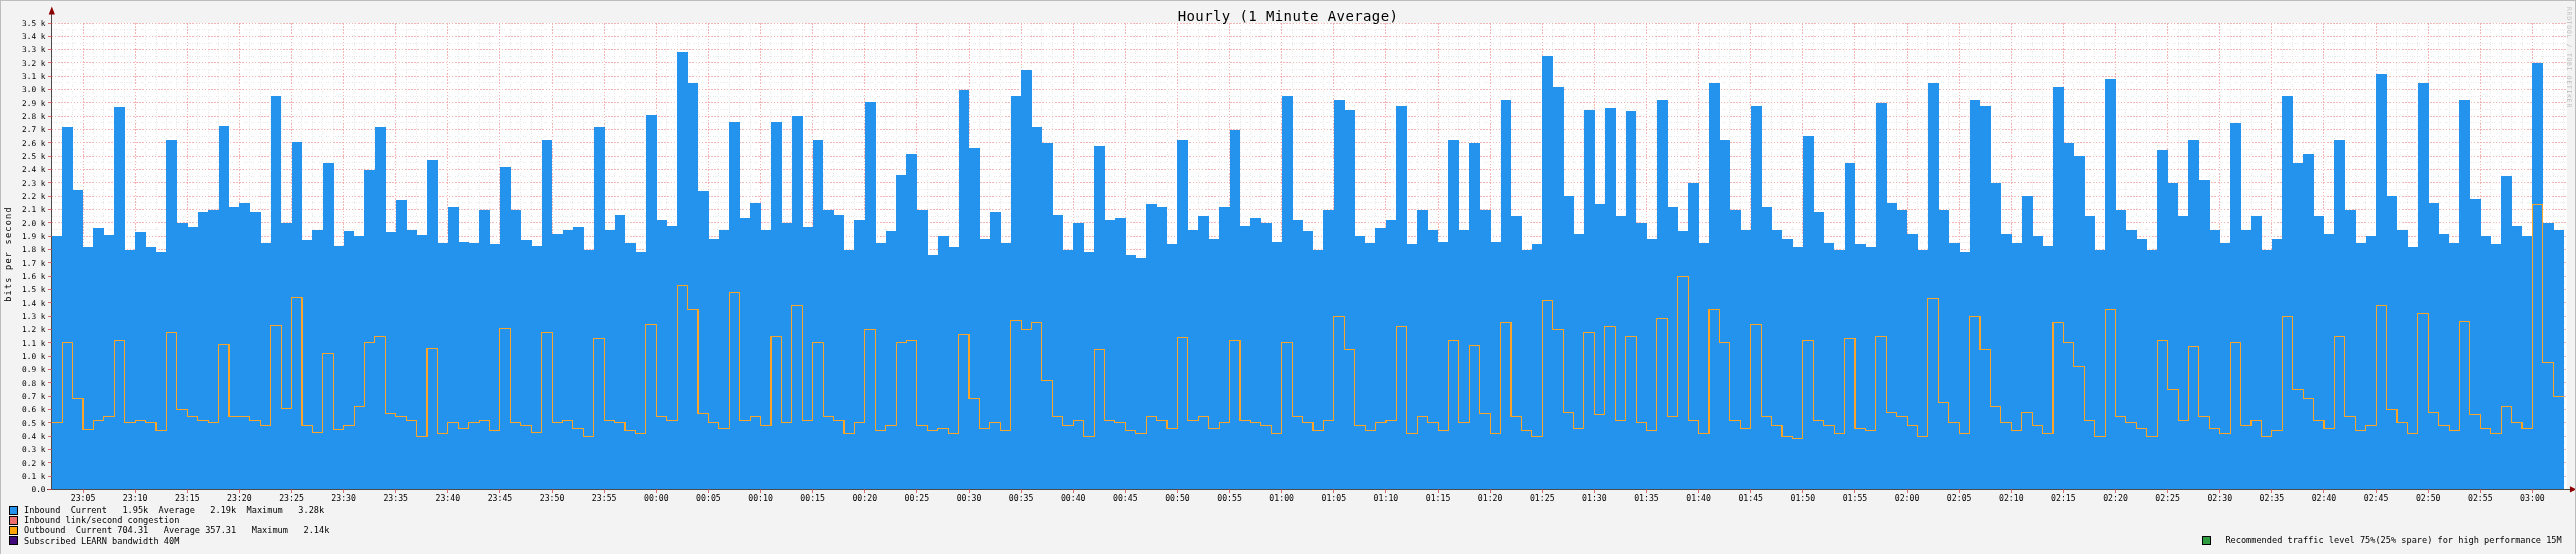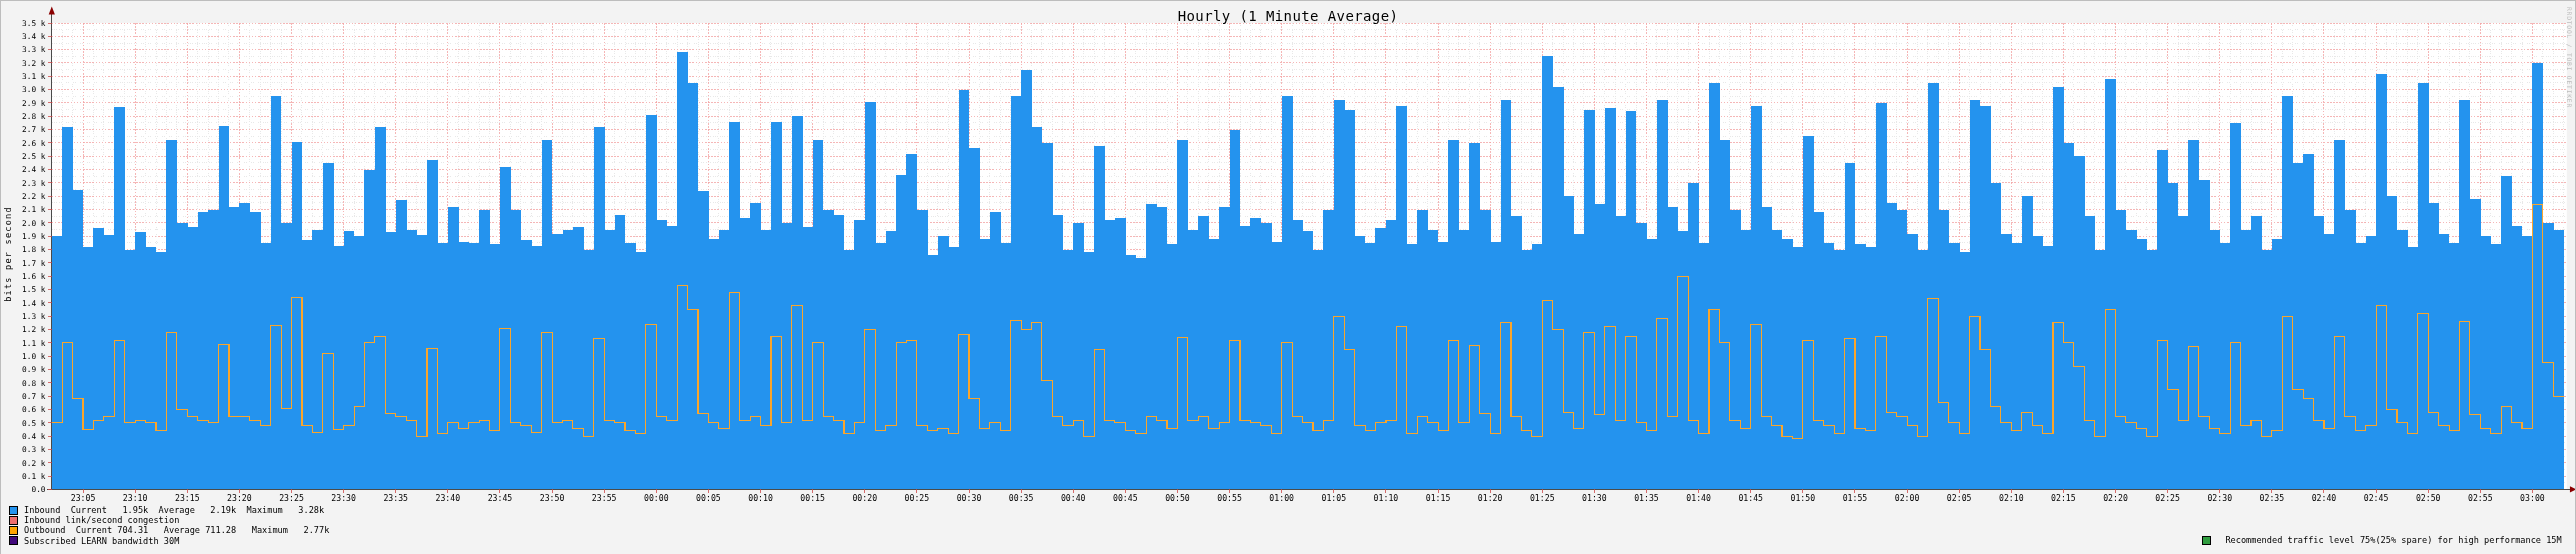--- a/index.html
+++ b/index.html
@@ -803,25 +803,25 @@
     <div class="lrow">
       <span class="sw" style="background: rgb(36, 147, 238);"></span>
       <span class="ltext">Inbound  Current   1.95k  Average   2.19k  Maximum   3.28k</span>
     </div>
     <div class="lrow">
       <span class="sw" style="background: rgb(237, 110, 110);"></span>
       <span class="ltext">Inbound link/second congestion</span>
     </div>
     <div class="lrow">
       <span class="sw" style="background: rgb(255, 164, 0);"></span>
-      <span class="ltext">Outbound  Current 704.31   Average 711.28   Maximum   2.77k</span>
+      <span class="ltext">Outbound  Current 704.31   Average 357.31   Maximum   2.14k</span>
     </div>
     <div class="lrow">
       <span class="sw" style="background: rgb(65, 8, 123);"></span>
-      <span class="ltext">Subscribed LEARN bandwidth 30M</span>
+      <span class="ltext">Subscribed LEARN bandwidth 40M</span>
     </div>
   </div>
 
   <div class="note">
     <span class="sw" style="background: rgb(47, 156, 63);"></span>
     <span class="ltext">Recommended traffic level 75%(25% spare) for high performance 15M</span>
   </div>
 
 </div>
 

